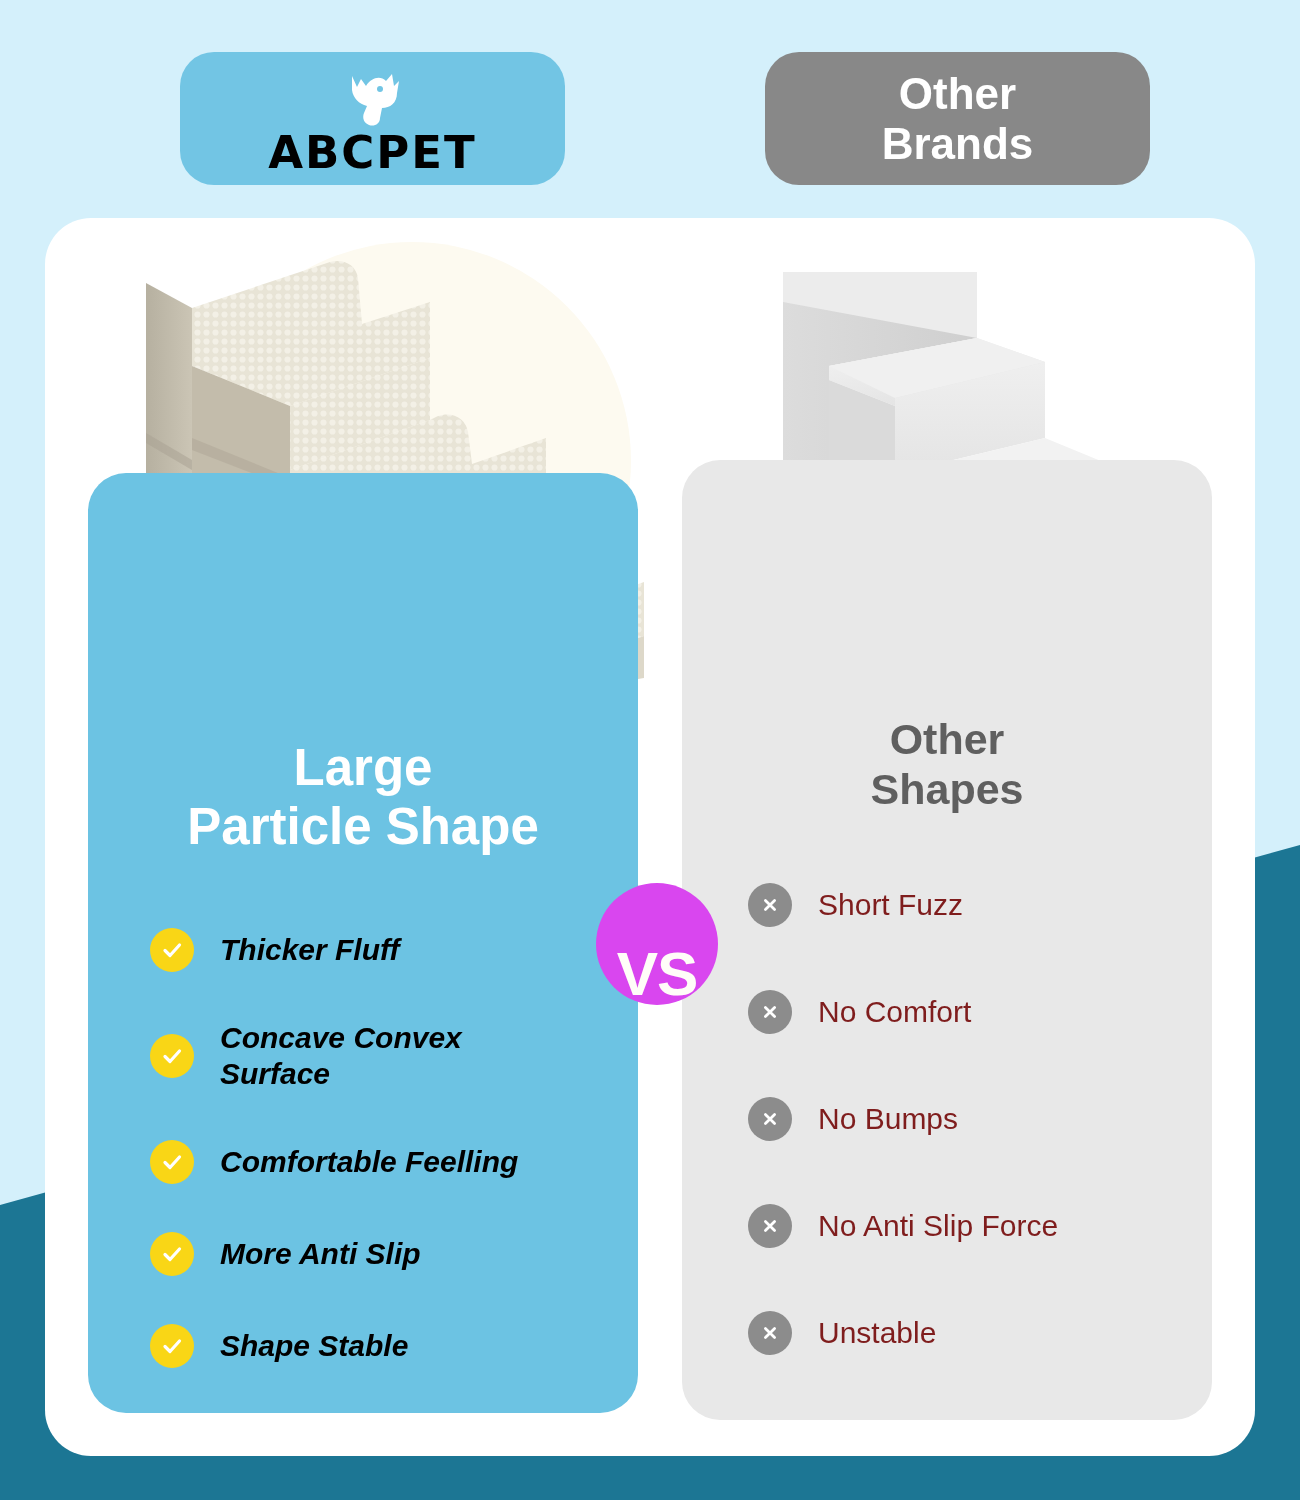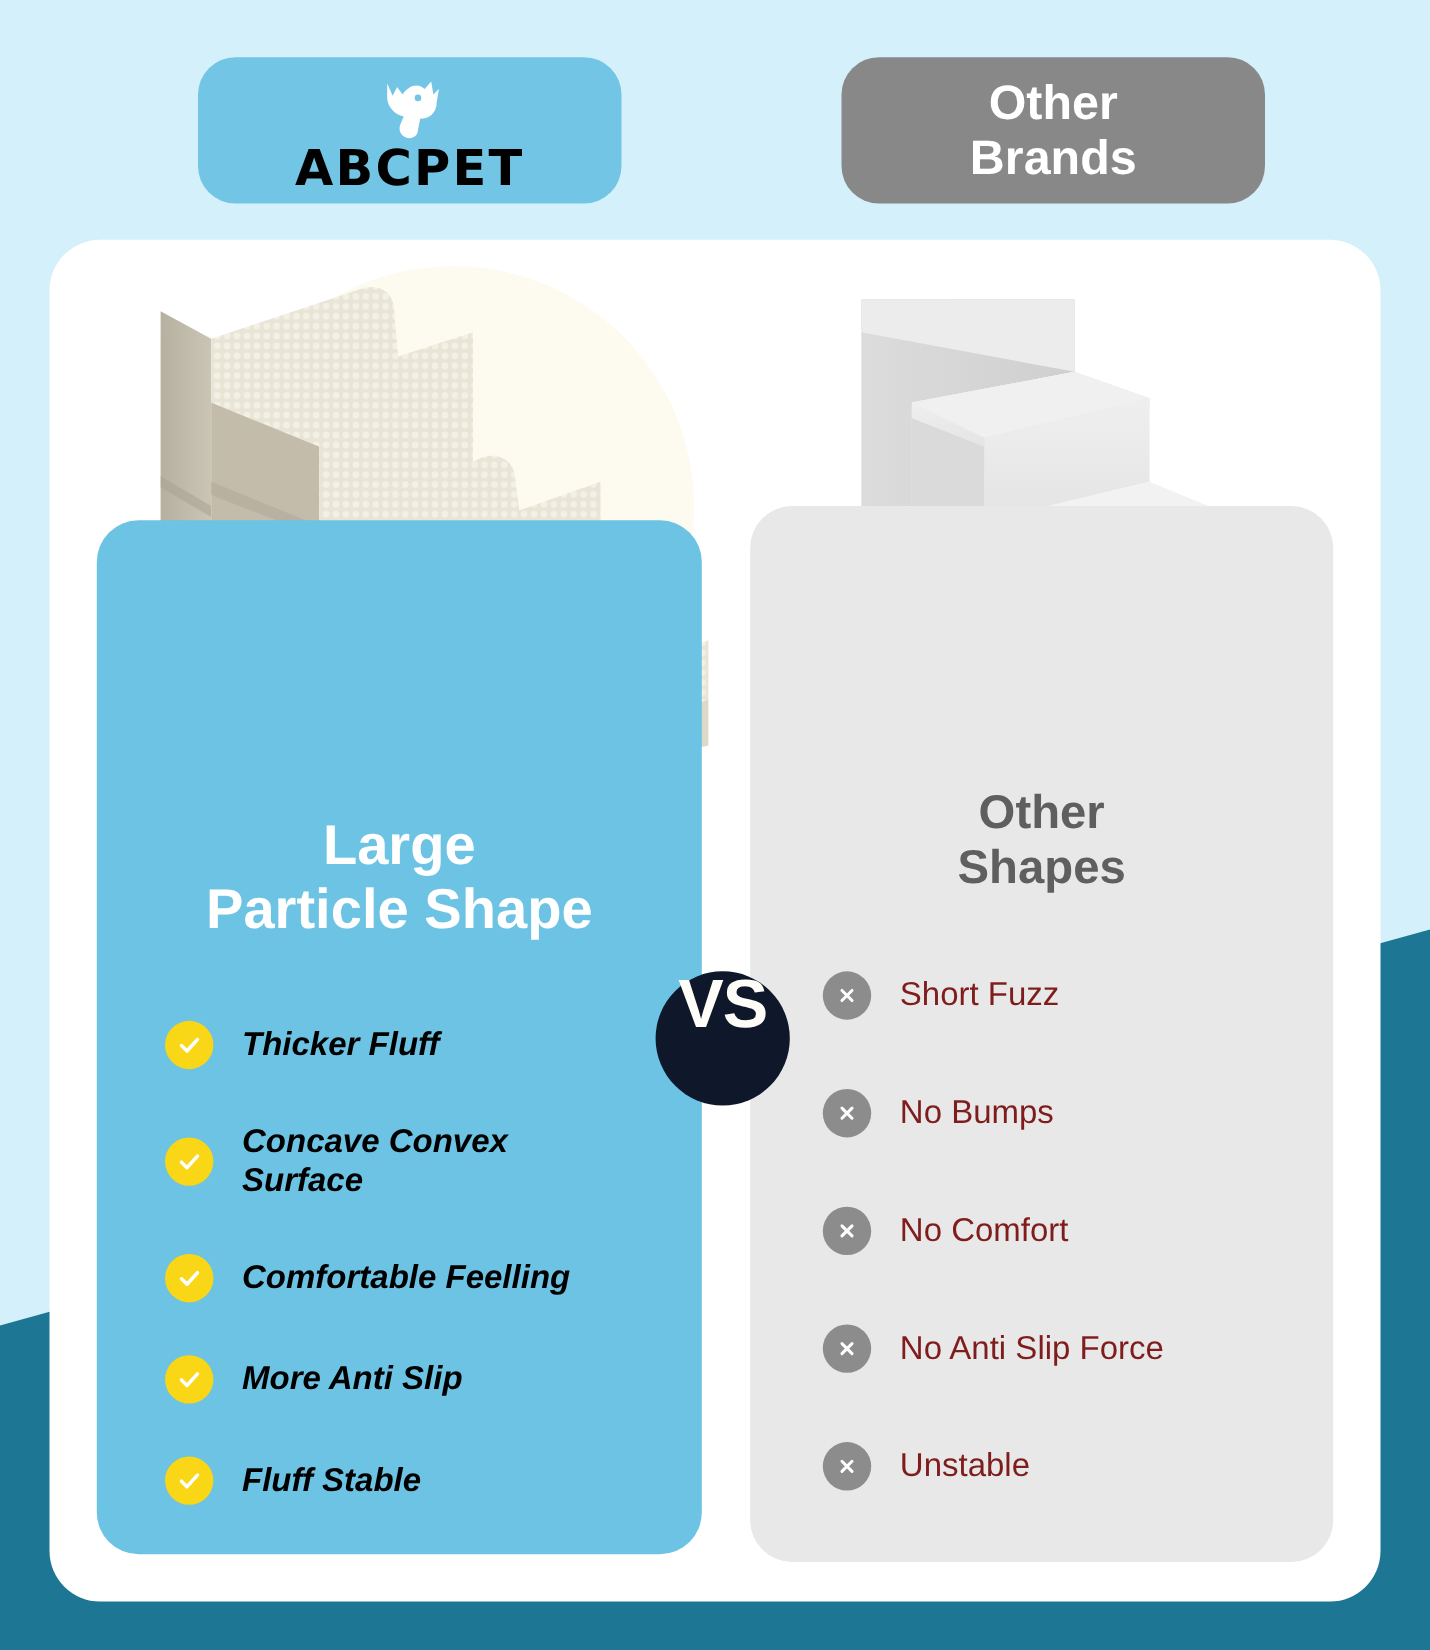--- a/index.html
+++ b/index.html
@@ -195,23 +195,23 @@
   .panel-con .feature-label { color: #7f1d1d; font-weight: normal; }
 
   
   .vs-badge {
     position: absolute;
     left: 596px;
     top: 883px;
     width: 122px;
     height: 122px;
     border-radius: 50%;
-    background: #0f172a;
+    background: #d946ef;
     display: flex;
-    align-items: flex-start;
+    align-items: flex-end;
     justify-content: center;
     z-index: 20;
   }
   .vs-text {
     color: #fffdf8;
     font-size: 62px;
     font-weight: bold;
     letter-spacing: -1px;
     line-height: 1;
   }
@@ -355,21 +355,21 @@
           </svg>
       </span>
       <span class="feature-label">More Anti Slip</span>
     </li>
     <li class="feature-item">
       <span class="badge badge-check">
         <svg viewBox="0 0 24 24" width="24" height="24">
             <path d="M5 12.5 L10 17.5 L19.5 7" stroke="#ffffff" stroke-width="3.2" fill="none" stroke-linecap="round" stroke-linejoin="round"></path>
           </svg>
       </span>
-      <span class="feature-label">Fluff Stable</span>
+      <span class="feature-label">Shape Stable</span>
     </li>
   </ul>
 </div>
 
 <div class="panel panel-con">
   <div class="panel-heading">Other
 Shapes</div>
   <ul class="feature-list">
     <li class="feature-item">
       <span class="badge badge-cross">
@@ -378,29 +378,29 @@
           </svg>
       </span>
       <span class="feature-label">Short Fuzz</span>
     </li>
     <li class="feature-item">
       <span class="badge badge-cross">
         <svg viewBox="0 0 24 24" width="22" height="22">
             <path d="M7 7 L17 17 M17 7 L7 17" stroke="#ffffff" stroke-width="3" fill="none" stroke-linecap="round"></path>
           </svg>
       </span>
-      <span class="feature-label">No Bumps</span>
+      <span class="feature-label">No Comfort</span>
     </li>
     <li class="feature-item">
       <span class="badge badge-cross">
         <svg viewBox="0 0 24 24" width="22" height="22">
             <path d="M7 7 L17 17 M17 7 L7 17" stroke="#ffffff" stroke-width="3" fill="none" stroke-linecap="round"></path>
           </svg>
       </span>
-      <span class="feature-label">No Comfort</span>
+      <span class="feature-label">No Bumps</span>
     </li>
     <li class="feature-item">
       <span class="badge badge-cross">
         <svg viewBox="0 0 24 24" width="22" height="22">
             <path d="M7 7 L17 17 M17 7 L7 17" stroke="#ffffff" stroke-width="3" fill="none" stroke-linecap="round"></path>
           </svg>
       </span>
       <span class="feature-label">No Anti Slip Force</span>
     </li>
     <li class="feature-item">

